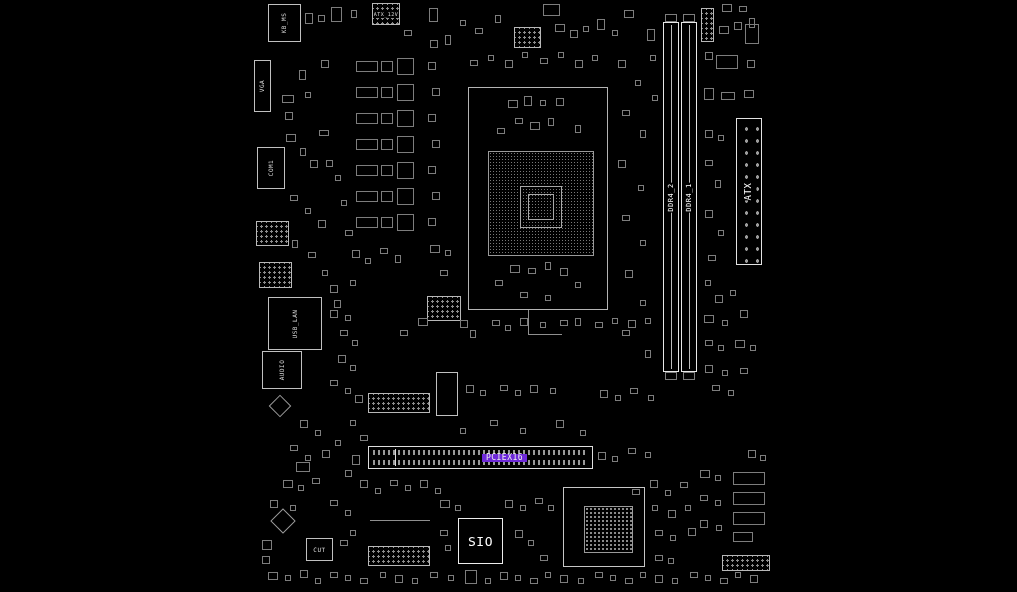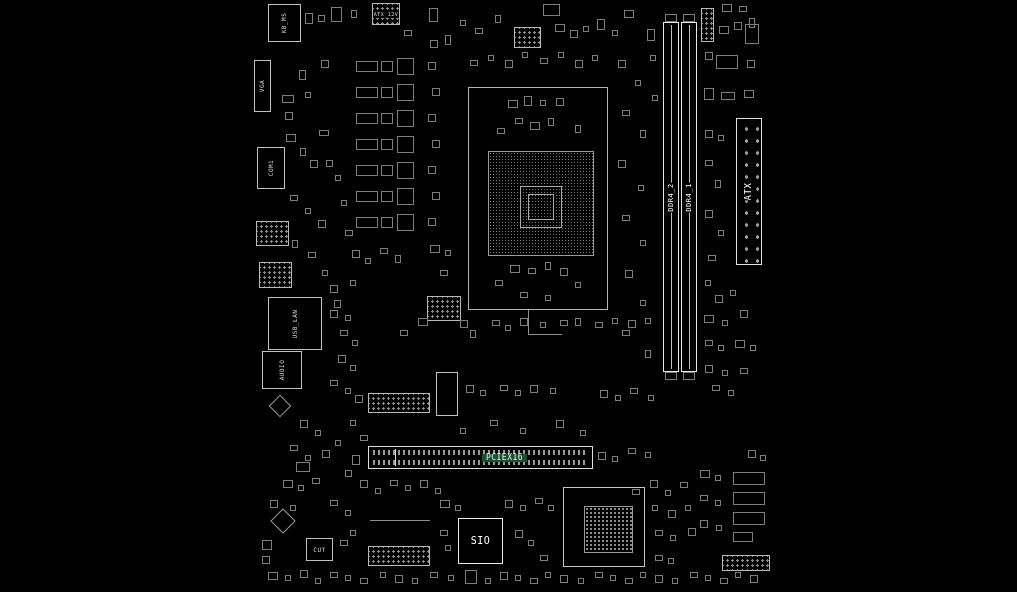--- a/index.html
+++ b/index.html
@@ -23,21 +23,21 @@
   .atxc{border-color:#e2e2e2;
         background-image:radial-gradient(circle,#9c9c9c 1.6px,transparent 1.9px);
         background-size:11px 12px;background-position:4px 4px;}
   .atxc .lbl{font-size:9px;color:#ffffff;background:#000;padding:3px 0;z-index:2;}
   .pcie{border-color:#dedede;}
   .pcie .band{position:absolute;left:4px;right:4px;height:5px;
         background-image:repeating-linear-gradient(90deg,#9a9a9a 0 2px,transparent 2px 5px);}
   .pcie .band.top{top:3px;}
   .pcie .band.bot{bottom:3px;}
   .pcie .key{position:absolute;top:2px;bottom:2px;width:0;border-left:1px solid #dedede;}
-  .pcie .lbl{position:relative;font-size:8px;color:#ececec;background:#14532d;padding:0 4px;z-index:2;margin-left:48px;}
+  .pcie .lbl{position:relative;font-size:8px;color:#ececec;background:#6d28d9;padding:0 4px;z-index:2;margin-left:48px;}
   .cpu{border-color:#b4b4b4;}
   .cpu-pads{position:absolute;border:1px solid #9a9a9a;
         background-image:radial-gradient(circle,#787878 0.8px,transparent 1px);
         background-size:3px 3px;}
   .cpu-box{position:absolute;border:1px solid #a8a8a8;}
   .chipgrid{border-color:#c6c6c6;}
   .chip-inner{position:absolute;border:1px solid #9a9a9a;
         background-image:radial-gradient(circle,#8a8a8a 0.9px,transparent 1.1px);
         background-size:4px 4px;}
   .diamond{position:absolute;border:1px solid #9a9a9a;box-sizing:border-box;transform:rotate(45deg);}
@@ -76,21 +76,21 @@
     <div class="comp atxc" style="left: 736px; top: 118px; width: 26px; height: 147px;">
       <span class="lbl rot">ATX</span>
     </div>
     <div class="comp pcie" style="left: 368px; top: 446px; width: 225px; height: 23px;">
       <div class="band top"></div>
       <div class="band bot"></div>
       <div class="key" style="left: 26px;"></div>
       <span class="lbl">PCIEX16</span>
     </div>
     <div class="comp bright" style="left: 458px; top: 518px; width: 45px; height: 46px;">
-      <span class="lbl" style="font-size: 10px;">SIO</span>
+      <span class="lbl" style="font-size: 13px;">SIO</span>
     </div>
     <div class="comp chipgrid" style="left: 563px; top: 487px; width: 82px; height: 80px;">
       <div class="chip-inner" style="left: 20px; top: 18px; width: 47px; height: 45px;"></div>
     </div>
     <div class="comp cpu" style="left: 468px; top: 87px; width: 140px; height: 223px;">
       <div class="cpu-pads" style="left: 19px; top: 63px; width: 104px; height: 103px;"></div>
       <div class="cpu-box" style="left: 51px; top: 98px; width: 40px; height: 40px;"></div>
       <div class="cpu-box" style="left: 59px; top: 106px; width: 24px; height: 24px;"></div>
     </div>
     <div class="comp" style="left: 306px; top: 538px; width: 27px; height: 23px;">

